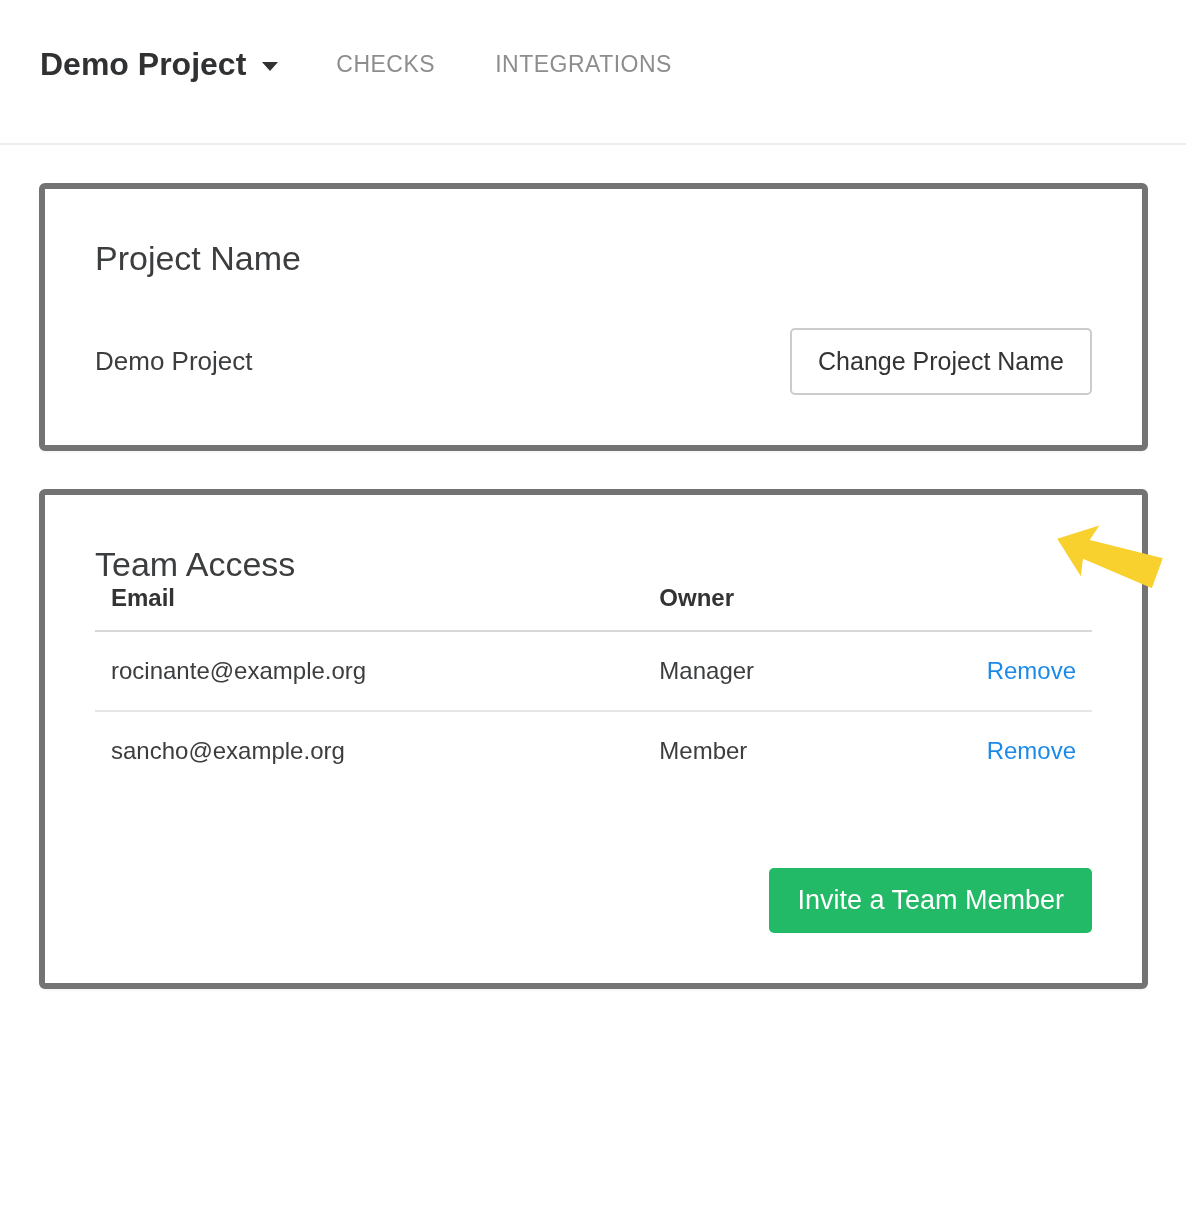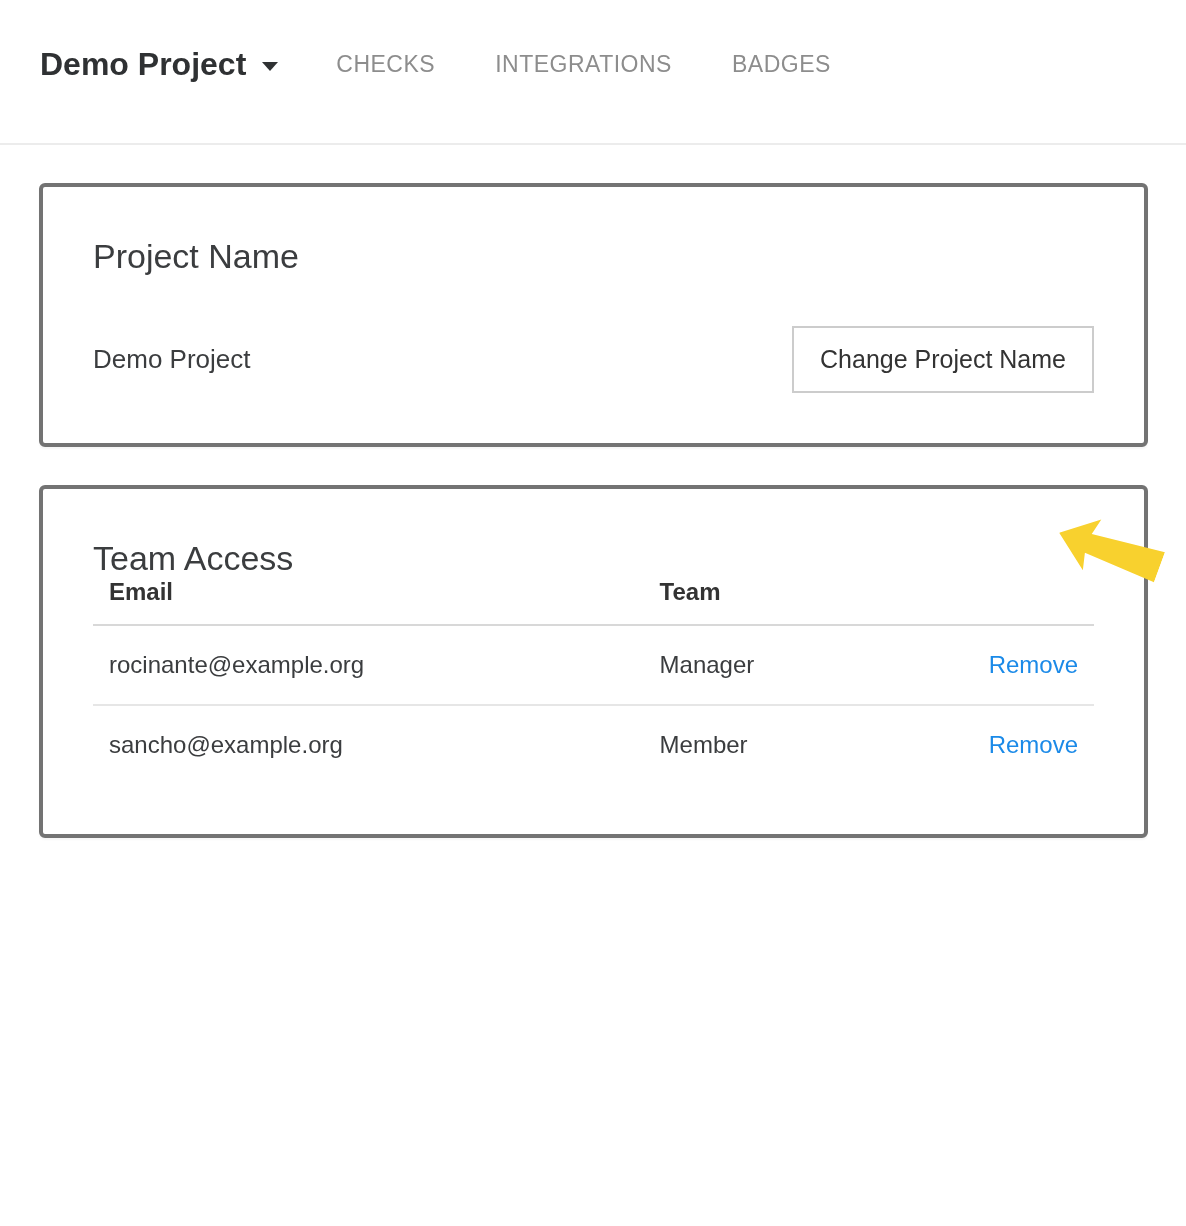--- a/index.html
+++ b/index.html
@@ -62,21 +62,21 @@
     left: 0; right: 0;
     top: 93px;
     height: 11px;
     background: #ececec;
   }
 
   
   .main { padding: 0 38px 38px 39px; }
   .card {
     position: relative;
-    border: 4px solid #737373;
+    border: 6px solid #737373;
     border-radius: 6px;
     background: #fff;
     margin-top: 38px;
     padding: 50px;
     box-shadow: 0 2px 2px rgba(0,0,0,0.04);
   }
   .card-title {
     font-size: 34px;
     font-weight: normal;
     color: #3b3d3f;
@@ -86,21 +86,21 @@
   .pn-row {
     display: flex;
     align-items: center;
     justify-content: space-between;
     margin-top: 50px;
   }
   .pn-value { font-size: 26px; color: #3b3d3f; }
   .btn-outline {
     background: #fff;
     border: 2px solid #cccccc;
-    border-radius: 0;
+    border-radius: 5px;
     font-family: "Liberation Sans", sans-serif;
     font-size: 25px;
     color: #333;
     padding: 17px 26px;
     cursor: pointer;
   }
 
   
   .team-table {
     width: 100%;
@@ -162,21 +162,20 @@
 
 <div class="header">
   <div class="header-row">
     <div class="brand">
       <span>Demo Project</span>
       <span class="caret"></span>
     </div>
     <div class="nav">
       <div class="tab">CHECKS</div>
       <div class="tab">INTEGRATIONS</div>
-      <div class="tab">BADGES</div>
     </div>
   </div>
 </div>
 
 <div class="main">
 
   <div class="card">
     <h2 class="card-title">Project Name</h2>
     <div class="pn-row">
       <span class="pn-value">Demo Project</span>
@@ -194,21 +193,21 @@
 
     <table class="team-table">
       <colgroup>
         <col class="col-email">
           <col class="col-role">
           <col class="col-action">
       </colgroup>
       <thead>
         <tr>
           <th>Email</th>
-          <th>Team</th>
+          <th>Owner</th>
           <th></th>
         </tr>
       </thead>
       <tbody>
         <tr>
           <td>rocinante@example.org</td>
           <td>Manager</td>
           <td class="cell-action">
             <a class="remove-link">Remove</a>
           </td>
@@ -216,15 +215,18 @@
         <tr>
           <td>sancho@example.org</td>
           <td>Member</td>
           <td class="cell-action">
             <a class="remove-link">Remove</a>
           </td>
         </tr>
       </tbody>
     </table>
 
+    <div class="invite-row">
+      <button class="btn-green">Invite a Team Member</button>
+    </div>
   </div>
 
 </div>
 
 </body></html>

